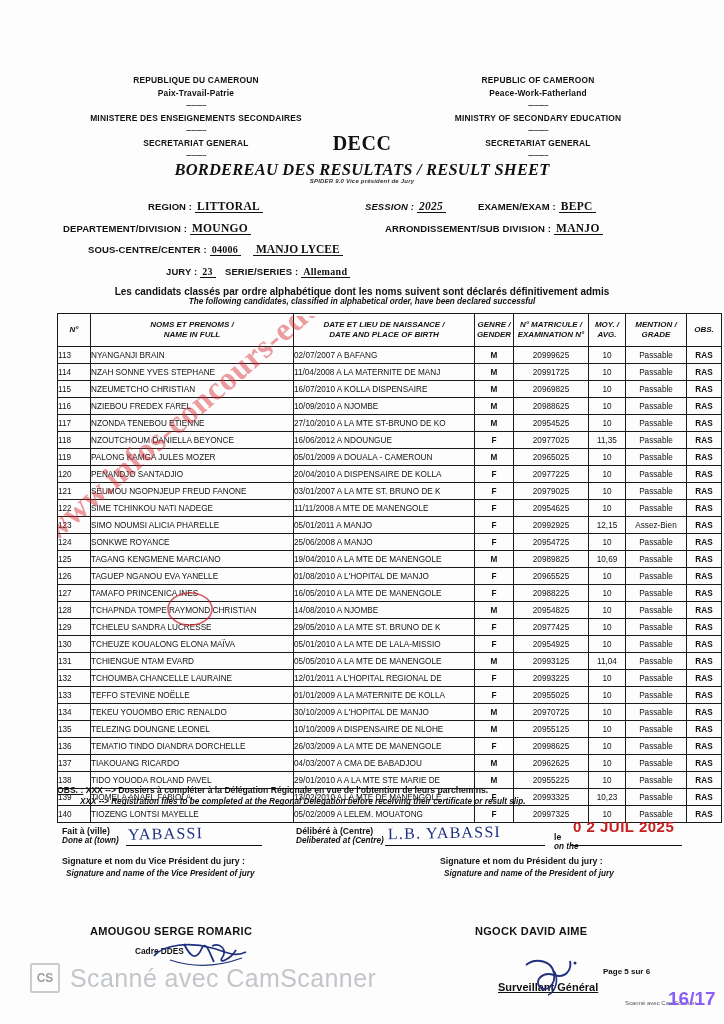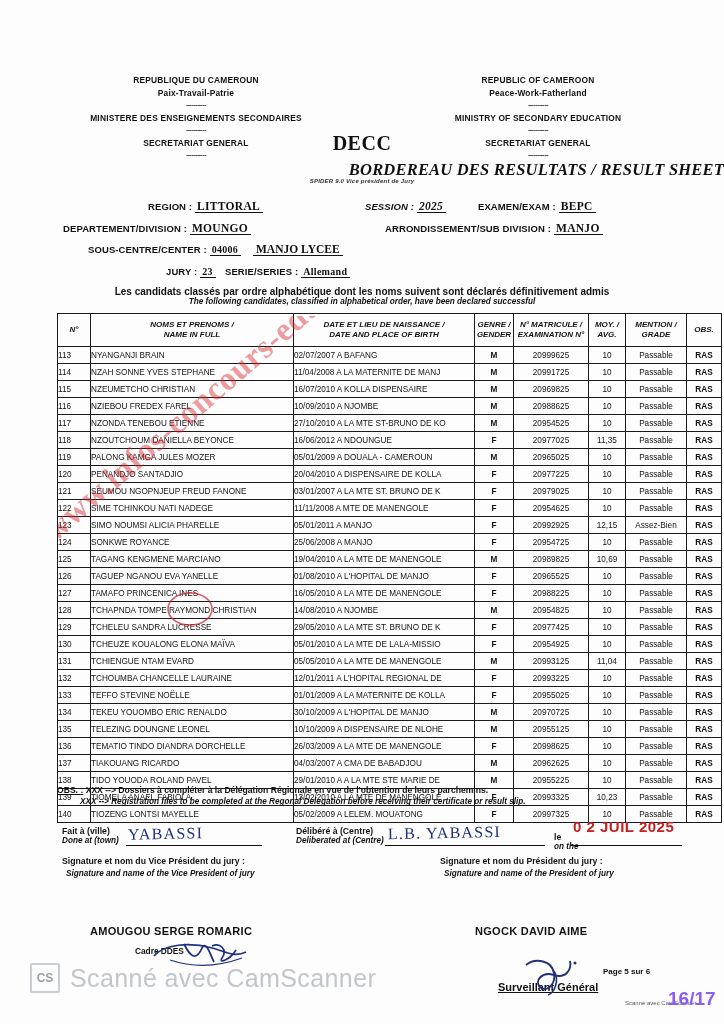--- a/index.html
+++ b/index.html
@@ -59,21 +59,21 @@
     text-align: center;
     font-size: 20px;
     font-weight: bold;
     font-family: "Liberation Serif", serif;
     letter-spacing: .5px;
   }
   .maintitle {
     position: absolute;
     top: 160px;
     left: 0; right: 0;
-    text-align: right;
+    text-align: center;
     font-size: 16.5px;
     font-weight: bold;
     font-style: italic;
     font-family: "Liberation Serif", serif;
     letter-spacing: .2px;
   }
   .subtitle {
     position: absolute;
     top: 178px;
     left: 0; right: 0;

